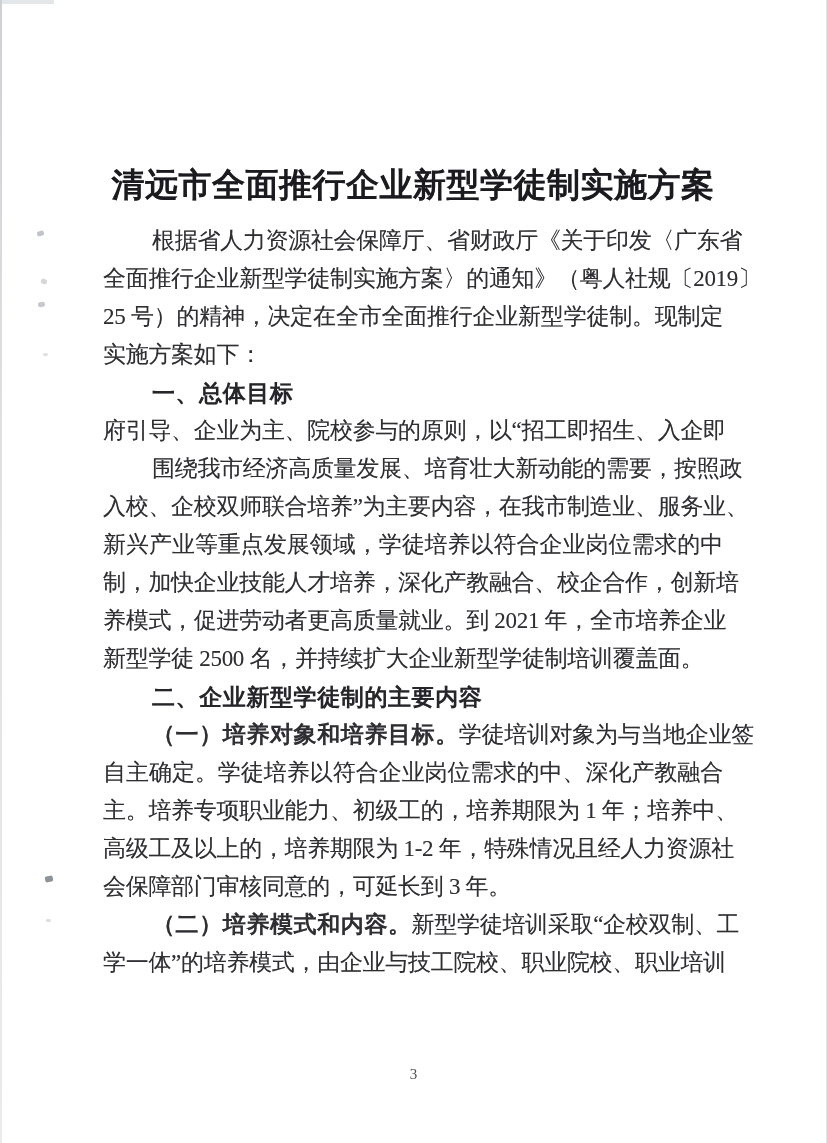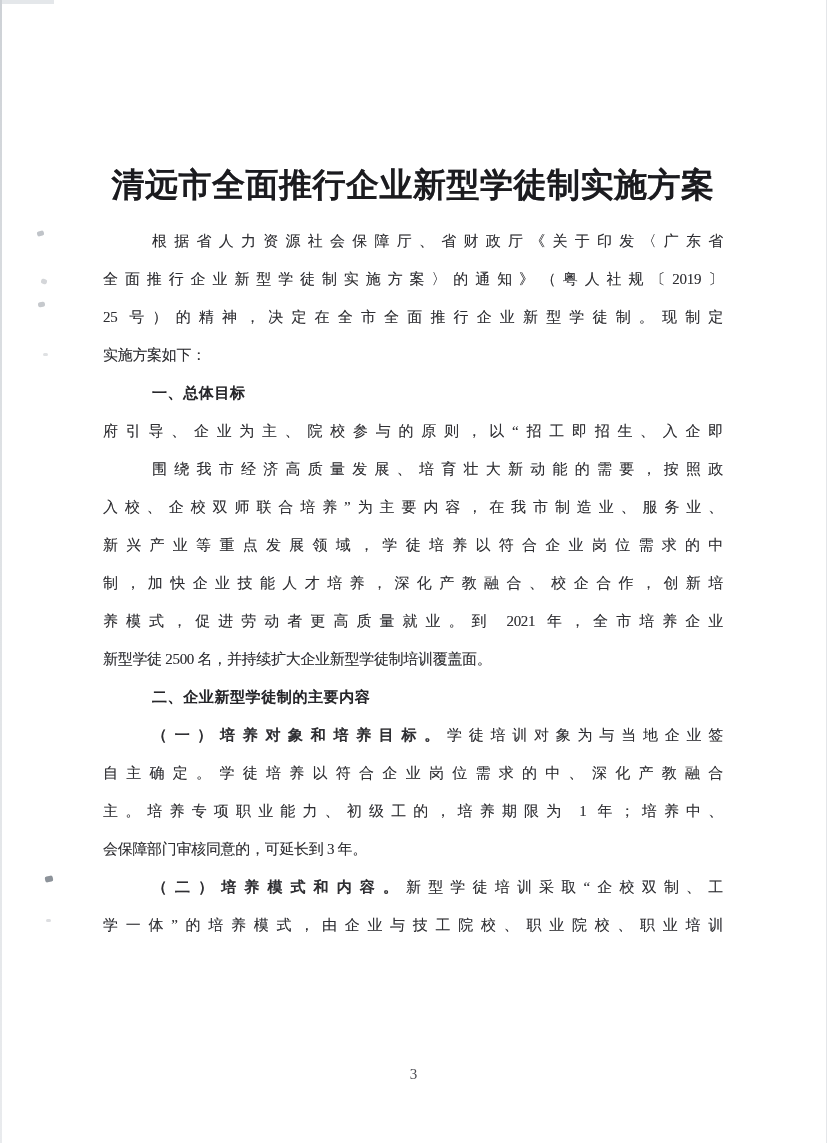--- a/index.html
+++ b/index.html
@@ -60,21 +60,21 @@
     margin: 0 0 14px 0;
     font-size: 33px;
     line-height: 46px;
     font-weight: 700;
     text-align: center;
     letter-spacing: 0.5px;
     color: var(--title-ink, #1b1b1f);
     text-shadow: 0 0 0.6px rgba(40,40,46,.55);
   }
   .line {
-    font-size: 15px;
+    font-size: 23px;
     line-height: 38px;
     height: 38px;
     white-space: nowrap;
     letter-spacing: -0.3px;
     text-align: justify;
     text-align-last: justify;
     color: var(--ink, #2f2f33);
     text-shadow: 0 0 0.5px rgba(60,60,66,.4);
   }
   .line.natural {
@@ -128,20 +128,21 @@
         <div class="line indent"><span class="run">围绕我市经济高质量发展、培育壮大新动能的需要，按照政</span></div>
         <div class="line"><span class="run">入校、企校双师联合培养”为主要内容，在我市制造业、服务业、</span></div>
         <div class="line"><span class="run">新兴产业等重点发展领域，学徒培养以符合企业岗位需求的中</span></div>
         <div class="line"><span class="run">制，加快企业技能人才培养，深化产教融合、校企合作，创新培</span></div>
         <div class="line"><span class="run">养模式，促进劳动者更高质量就业。到 2021 年，全市培养企业</span></div>
         <div class="line natural"><span class="run">新型学徒 2500 名，并持续扩大企业新型学徒制培训覆盖面。</span></div>
         <div class="line heading indent natural"><span class="run bold">二、企业新型学徒制的主要内容</span></div>
         <div class="line indent"><span class="run bold">（一）培养对象和培养目标。</span><span class="run">学徒培训对象为与当地企业签</span></div>
         <div class="line"><span class="run">自主确定。学徒培养以符合企业岗位需求的中、深化产教融合</span></div>
         <div class="line"><span class="run">主。培养专项职业能力、初级工的，培养期限为 1 年；培养中、</span></div>
+        <div class="line"><span class="run">高级工及以上的，培养期限为 1-2 年，特殊情况且经人力资源社</span></div>
         <div class="line natural"><span class="run">会保障部门审核同意的，可延长到 3 年。</span></div>
         <div class="line indent"><span class="run bold">（二）培养模式和内容。</span><span class="run">新型学徒培训采取“企校双制、工</span></div>
         <div class="line"><span class="run">学一体”的培养模式，由企业与技工院校、职业院校、职业培训</span></div>
       </div>
   </div>
 
   <div class="page-number">3</div>
 </div>
 
 </body></html>

